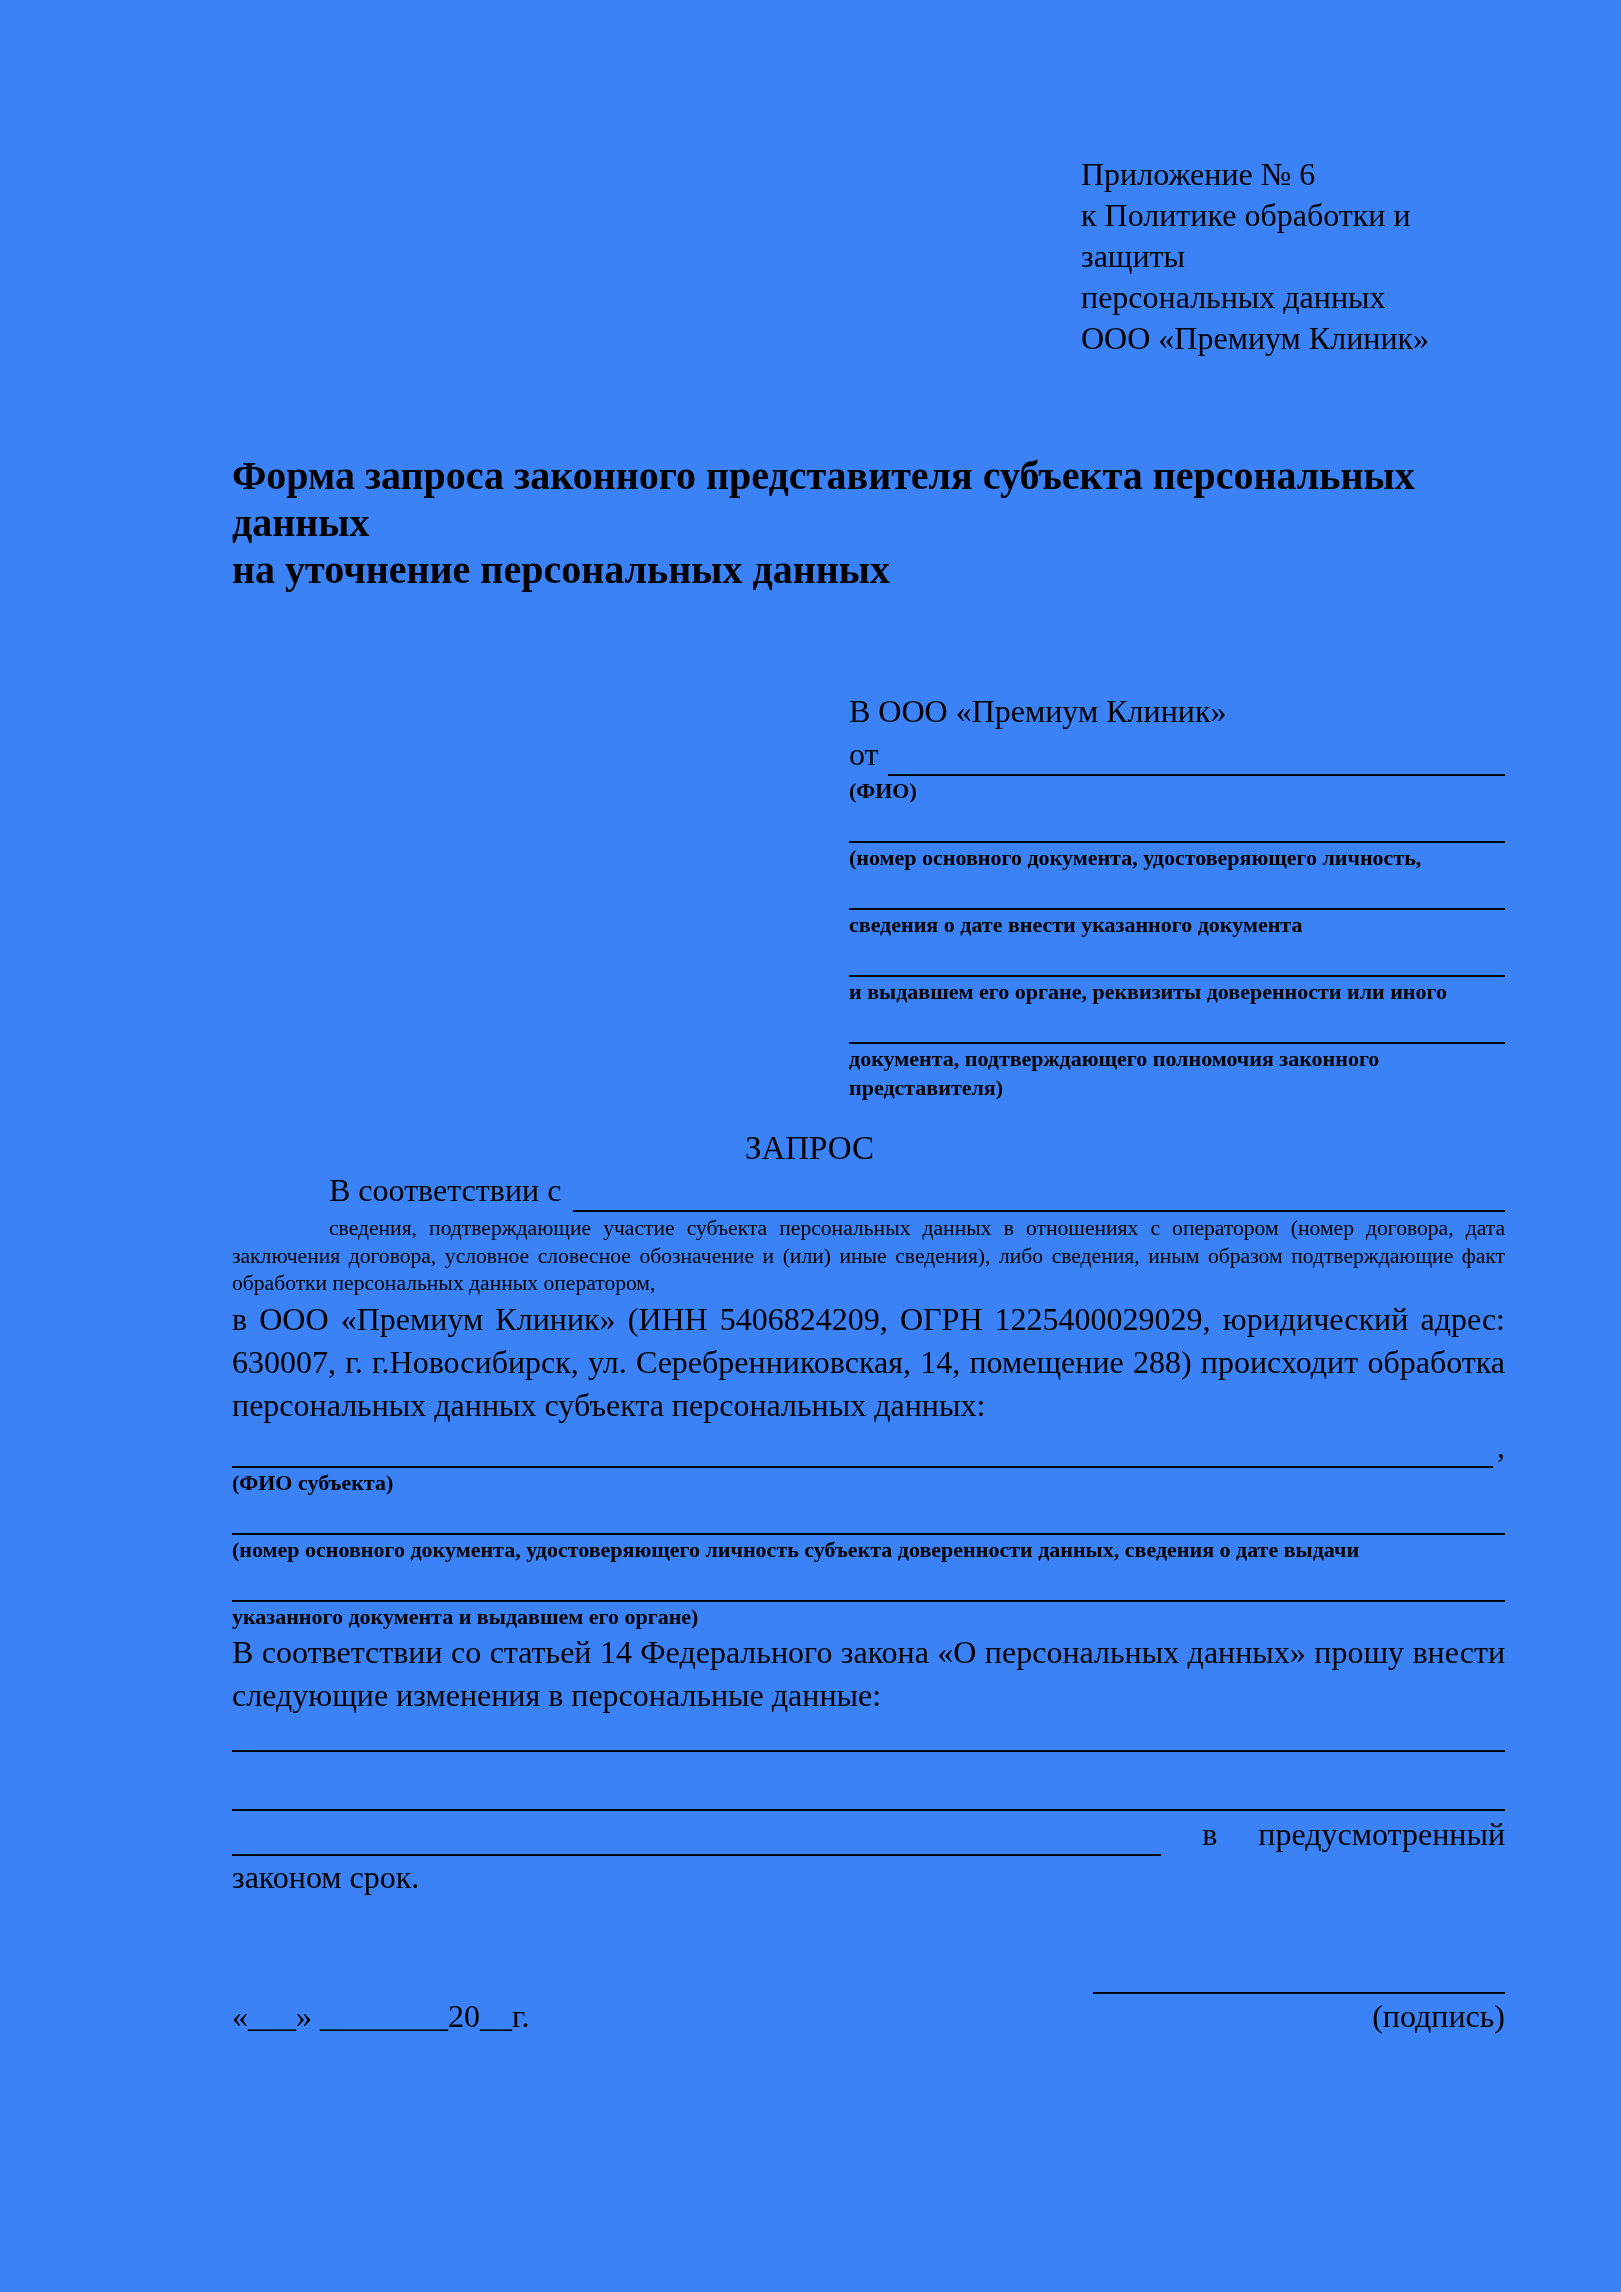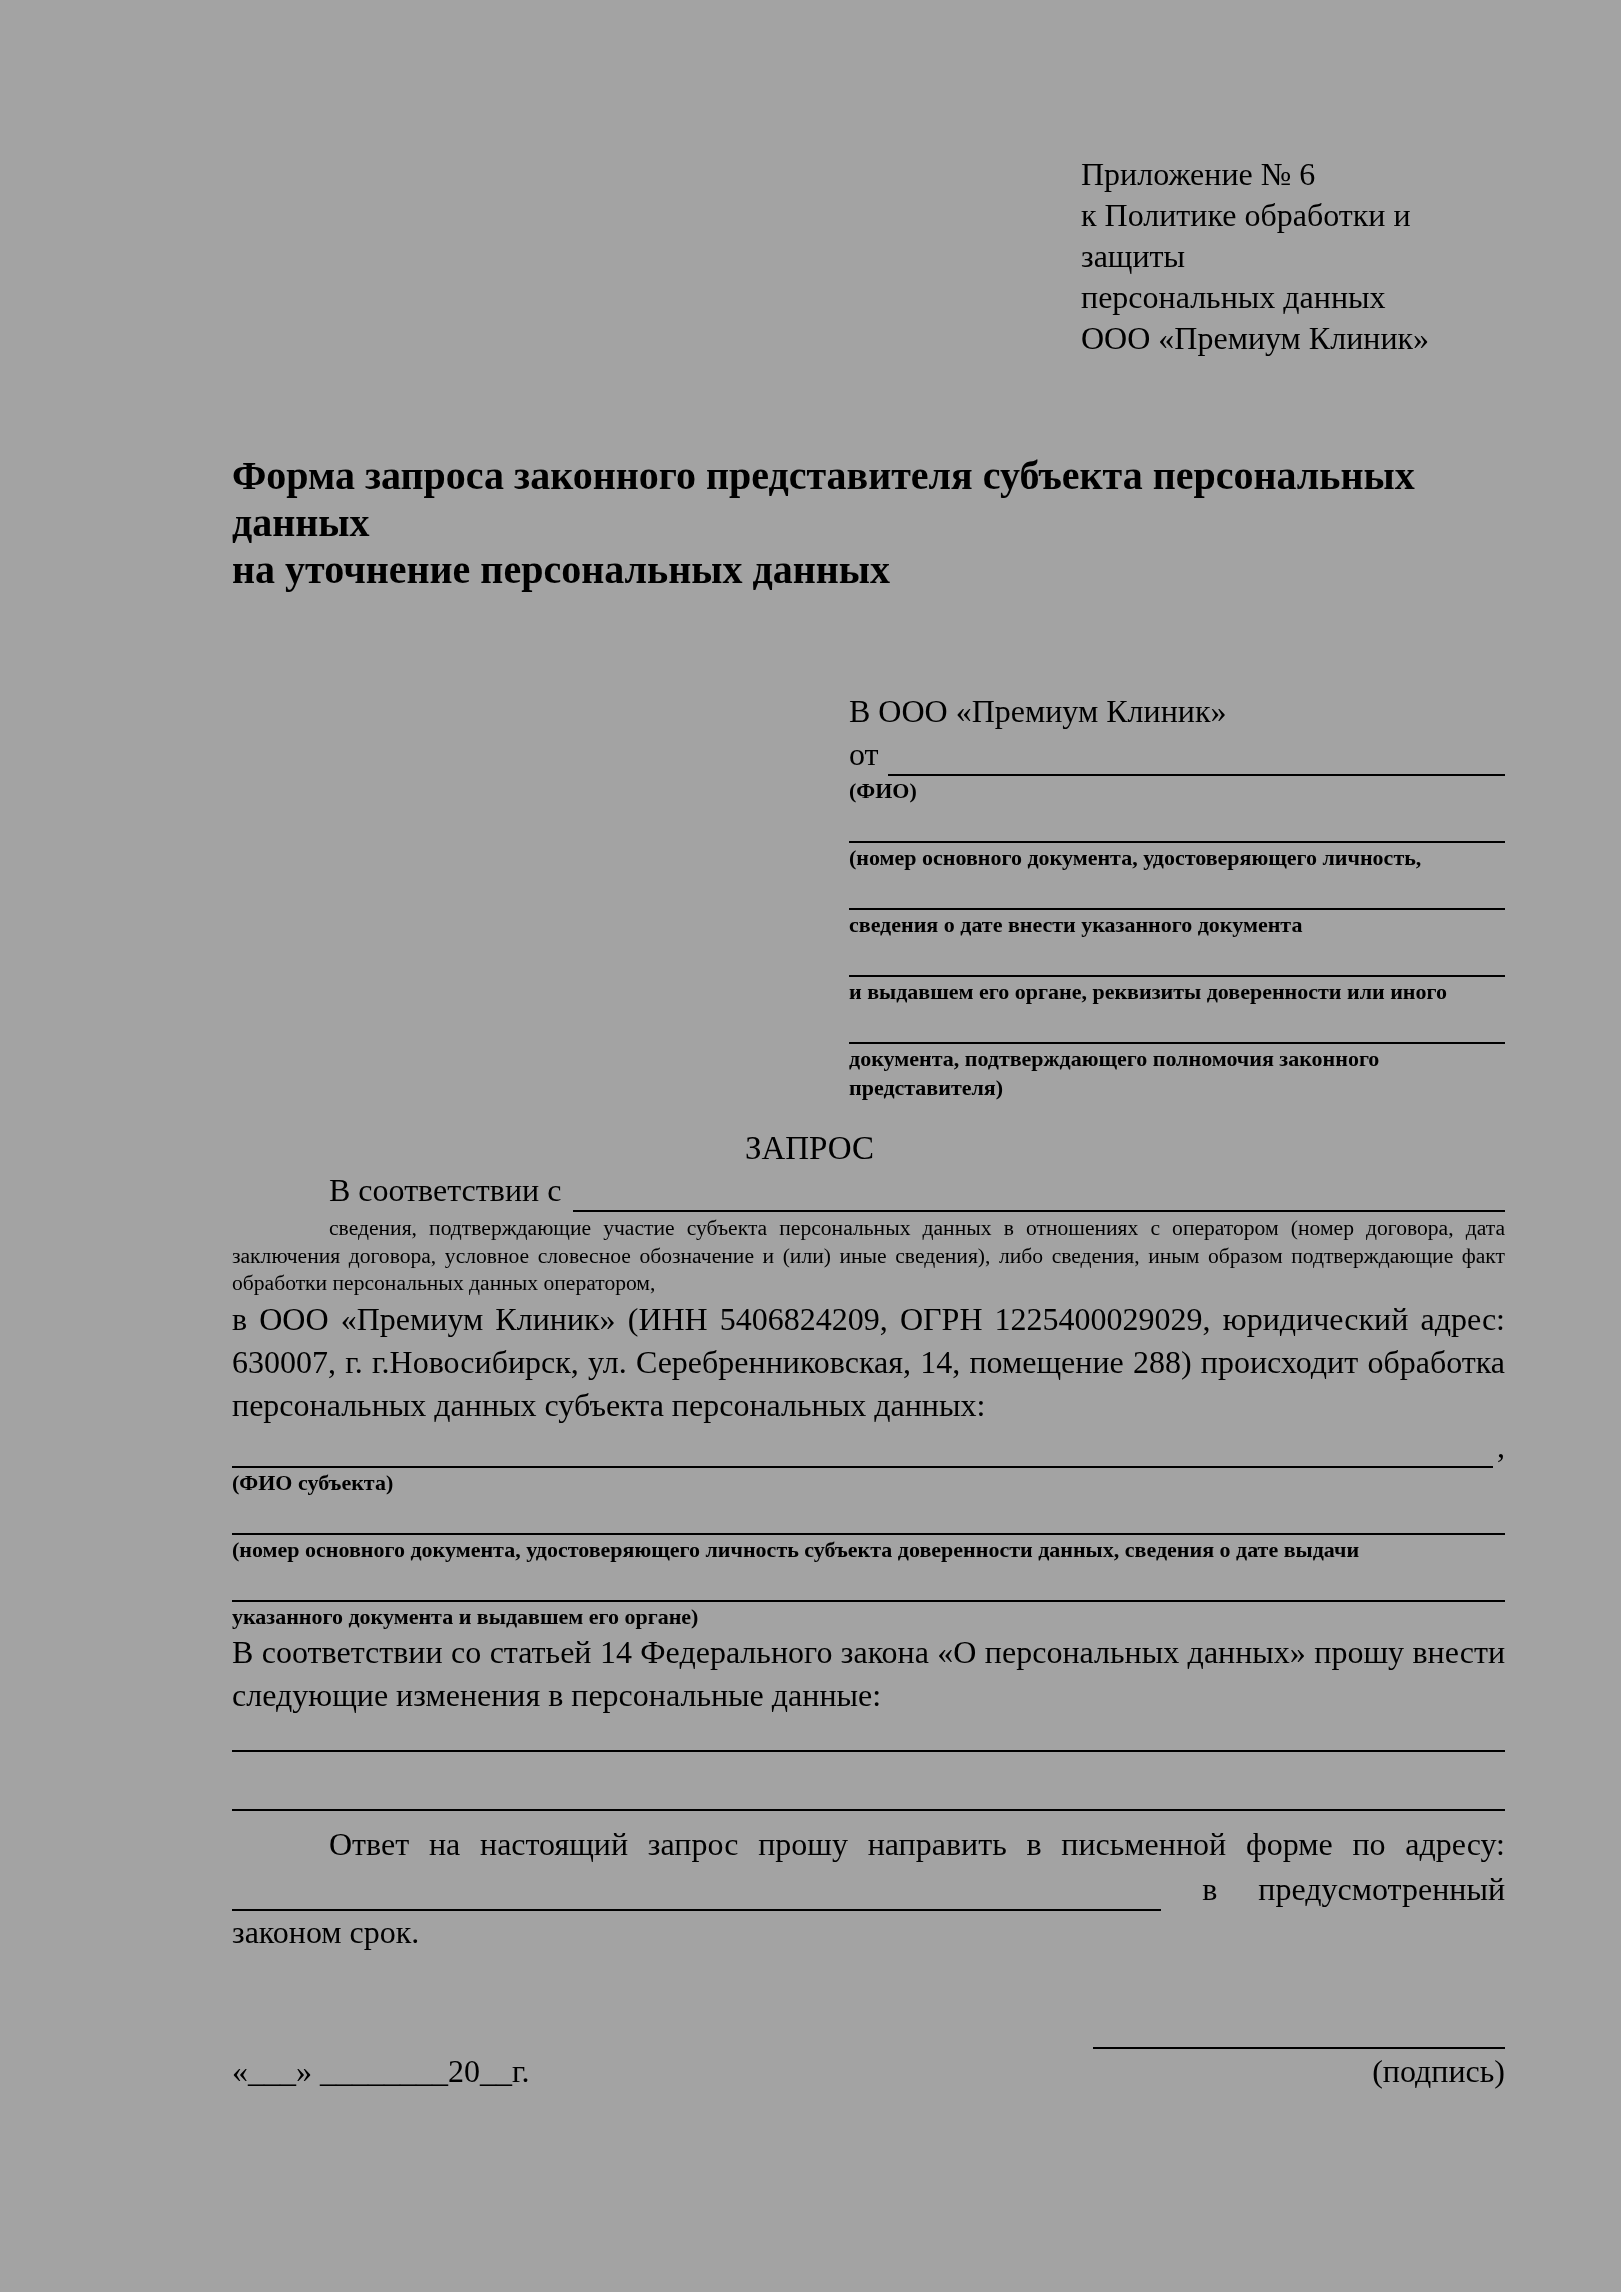--- a/index.html
+++ b/index.html
@@ -4,21 +4,21 @@
 <style>
   html, body {
     margin: 0;
     padding: 0;
     background: #ffffff;
   }
   .page {
     position: relative;
     width: 1621px;
     height: 2293px;
-    background: #a3a3a3;
+    background: #3b82f6;
     color: #000000;
     font-family: "Liberation Serif", "DejaVu Serif", serif;
     overflow: hidden;
   }
   .content {
     padding: 154px 116px 0 232px;
     font-size: 32px;
     line-height: 44px;
   }
 
@@ -178,21 +178,20 @@
     <div class="rule"></div>
     <div class="cap">(номер основного документа, удостоверяющего личность субъекта доверенности данных, сведения о дате выдачи</div>
     <div class="rule"></div>
     <div class="cap">указанного документа и выдавшем его органе)</div>
 
     <p class="body-par">В соответствии со статьей 14 Федерального закона «О персональных данных» прошу внести следующие изменения в персональные данные:</p>
 
     <div class="blank-1"></div>
     <div class="blank-2"></div>
 
-    <div class="answer-line-1">Ответ на настоящий запрос прошу направить в письменной форме по адресу:</div>
     <div class="fill-row answer-line-2">
       <span class="fill-line answer-blank"></span>
       <span>в</span>
       <span>предусмотренный</span>
     </div>
     <div class="answer-line-3">законом срок.</div>
 
     <div class="sign-row">
       <span>«___» ________20__г.</span>
       <span class="sig-group">

